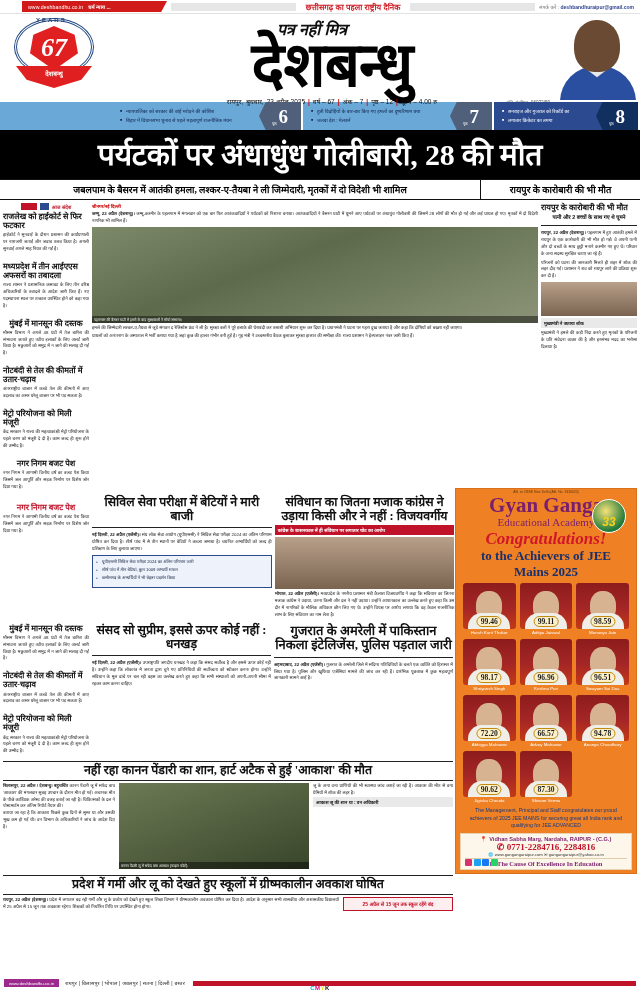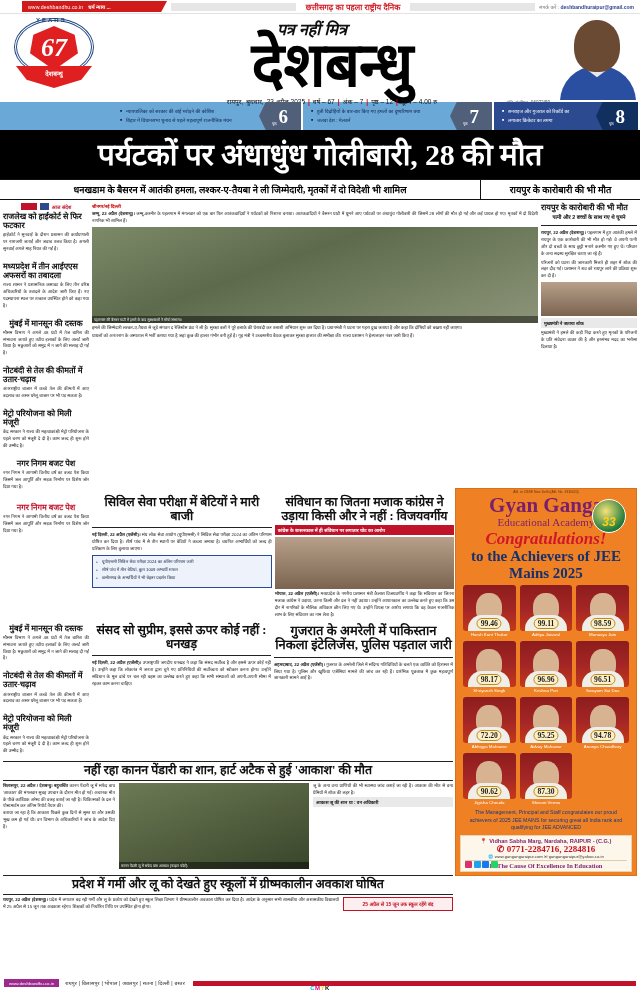--- a/index.html
+++ b/index.html
@@ -133,21 +133,21 @@
   .ad { position: absolute; right: 3px; top: 488px; width: 182px; background: #f08024;
     border: 1px solid #d9701a; }
   .ad-reg { font-size: 3.4px; color: #5a3a12; text-align: center; padding-top: 1px; }
   .ad-title { text-align: center; font-family: "Liberation Serif", serif; color: #7a1f6e; font-size: 21px;
     font-weight: bold; line-height: 1; margin-top: 1px; }
   .ad-sub { text-align: center; font-family: "Liberation Serif", serif; color: #7a1f6e; font-size: 11px;
     line-height: 1.1; }
   .ad-congrats { text-align: center; font-family: "Liberation Serif", serif; font-style: italic;
     font-weight: bold; color: #d0162a; font-size: 17px; margin-top: 2px; line-height: 1; }
   .ad-ach { text-align: center; font-family: "Liberation Serif", serif; font-weight: bold; color: #17306e;
-    font-size: 15px; margin: 1px 0 3px; }
+    font-size: 13px; margin: 1px 16px 3px; }
   .ad-logo { position: absolute; right: 10px; top: 10px; width: 34px; height: 34px; border-radius: 50%;
     background: radial-gradient(circle at 40% 35%, #f6e27a, #1f7a3a 70%); border: 1px solid #fff; font-style: italic; }
   .ad-logo .om { position: absolute; left: 0; right: 0; bottom: 3px; text-align: center; color: #f7d117;
     font-size: 12px; font-weight: bold; }
   .grid3 { display: grid; grid-template-columns: repeat(3,1fr); gap: 4px; padding: 0 7px; }
   .stu { position: relative; }
   .stu .ph { width: 100%; height: 46px; background: linear-gradient(180deg,#8d1c1c 0%,#a52626 55%,#c23a16 100%);
     border-radius: 3px; position: relative; overflow: hidden; }
   .stu .ph .face { position: absolute; left: 50%; top: 8px; transform: translateX(-50%);
     width: 26px; height: 30px; border-radius: 46% 46% 42% 42%; background: #d8b391; }
@@ -263,21 +263,21 @@
       </ul>
       <div class="nav-arrow dark">
         <i>पृष्ठ</i>
         <b>8</b>
       </div>
     </div>
   </div>
 
   <div class="headline-band">पर्यटकों पर अंधाधुंध गोलीबारी, 28 की मौत</div>
   <div class="subhead-band">
-    <div class="subhead-main">धनखडाम के बैसरन में आतंकी हमला, लश्कर-ए-तैयबा ने ली जिम्मेदारी, मृतकों में दो विदेशी भी शामिल</div>
+    <div class="subhead-main">जबलपाम के बैसरन में आतंकी हमला, लश्कर-ए-तैयबा ने ली जिम्मेदारी, मृतकों में दो विदेशी भी शामिल</div>
     <div class="subhead-side">रायपुर के कारोबारी की भी मौत</div>
   </div>
 
   <div class="body-grid">
 
     <div class="col c-far">
       <div class="tagbox">
         <span class="sq"></span>
         <span class="sq2"></span>
         <span class="lbl">आज संदेश</span>
@@ -528,21 +528,21 @@
             <div class="shirt"></div>
           </div>
         <div class="score">72.20</div>
         <div class="nm">Abhigya Mahawar</div>
       </div>
       <div class="stu">
         <div class="ph">
             <div class="face"></div>
             <div class="shirt"></div>
           </div>
-        <div class="score">95.25</div>
+        <div class="score">66.57</div>
         <div class="nm">Advay Mahawar</div>
       </div>
       <div class="stu">
         <div class="ph">
             <div class="face"></div>
             <div class="shirt"></div>
           </div>
         <div class="score">94.78</div>
         <div class="nm">Ananya Chaudhary</div>
       </div>

